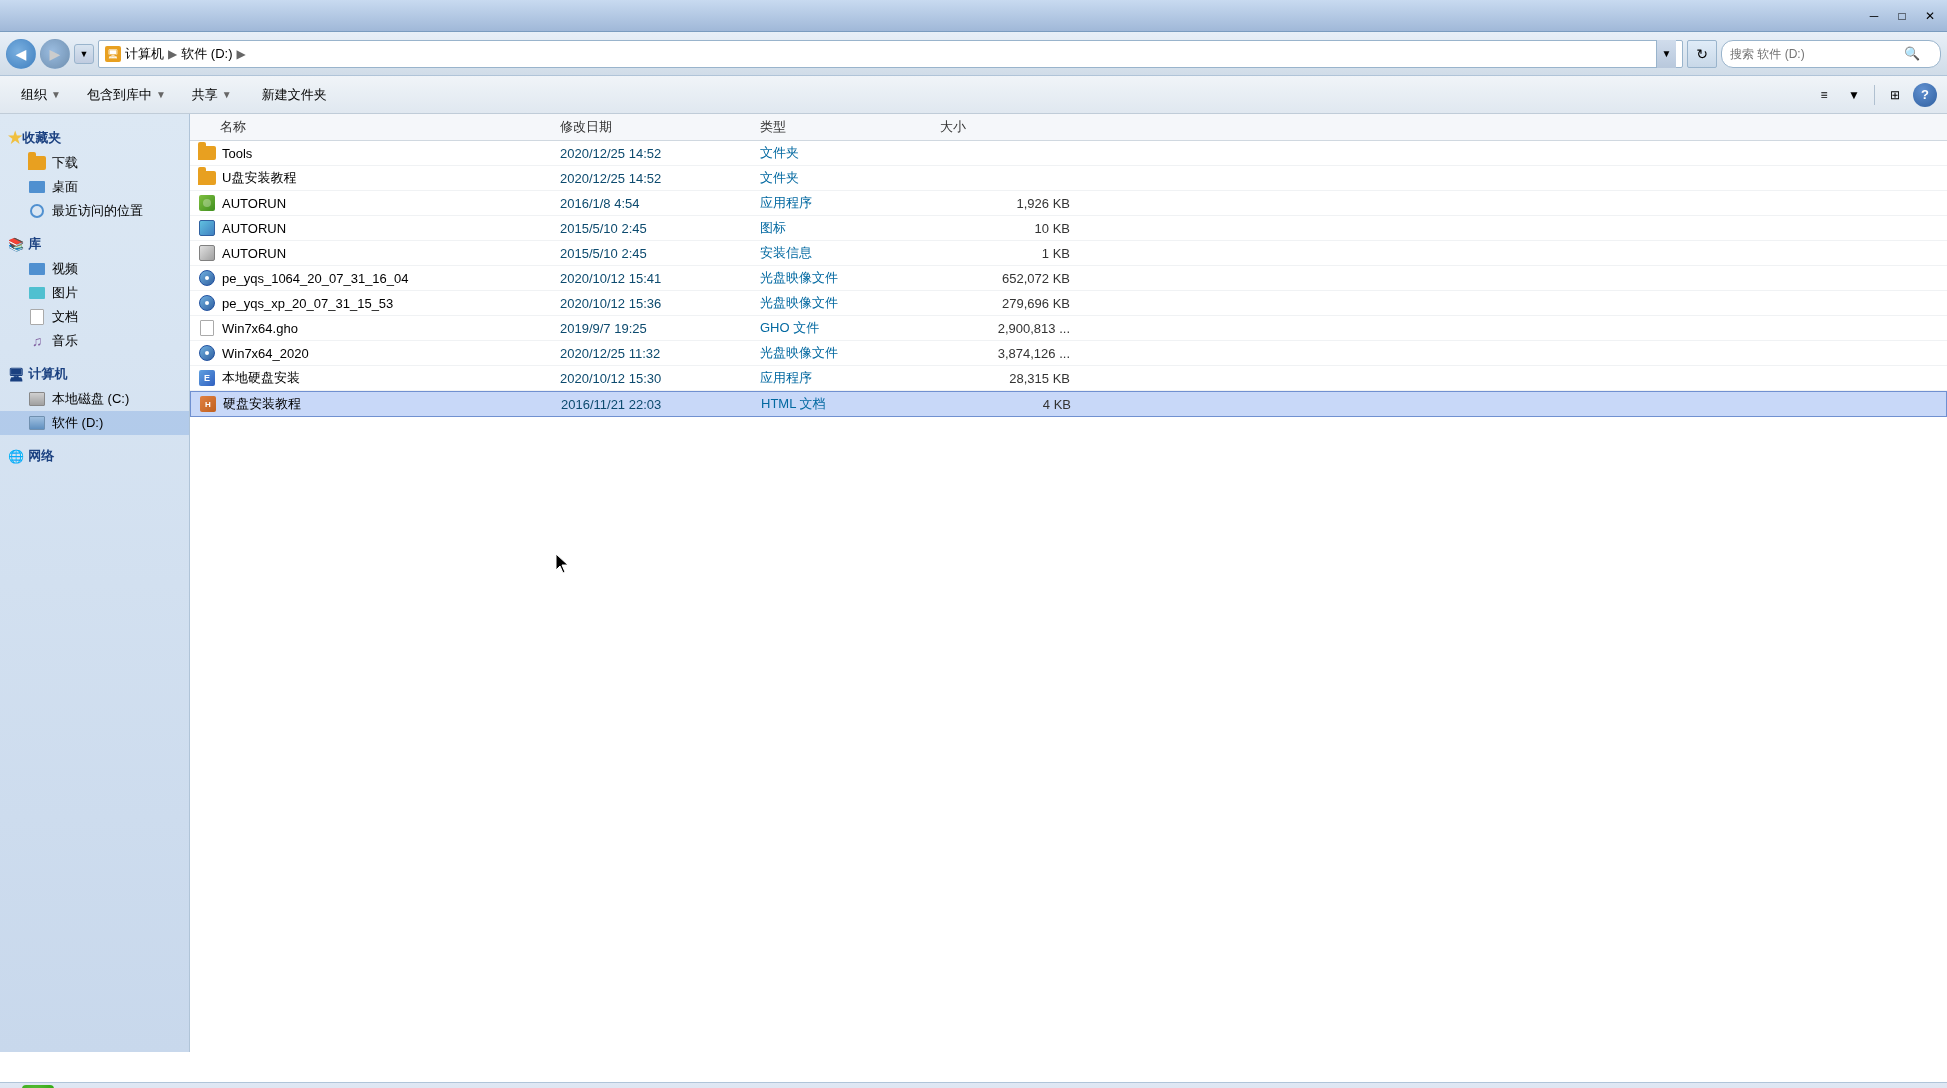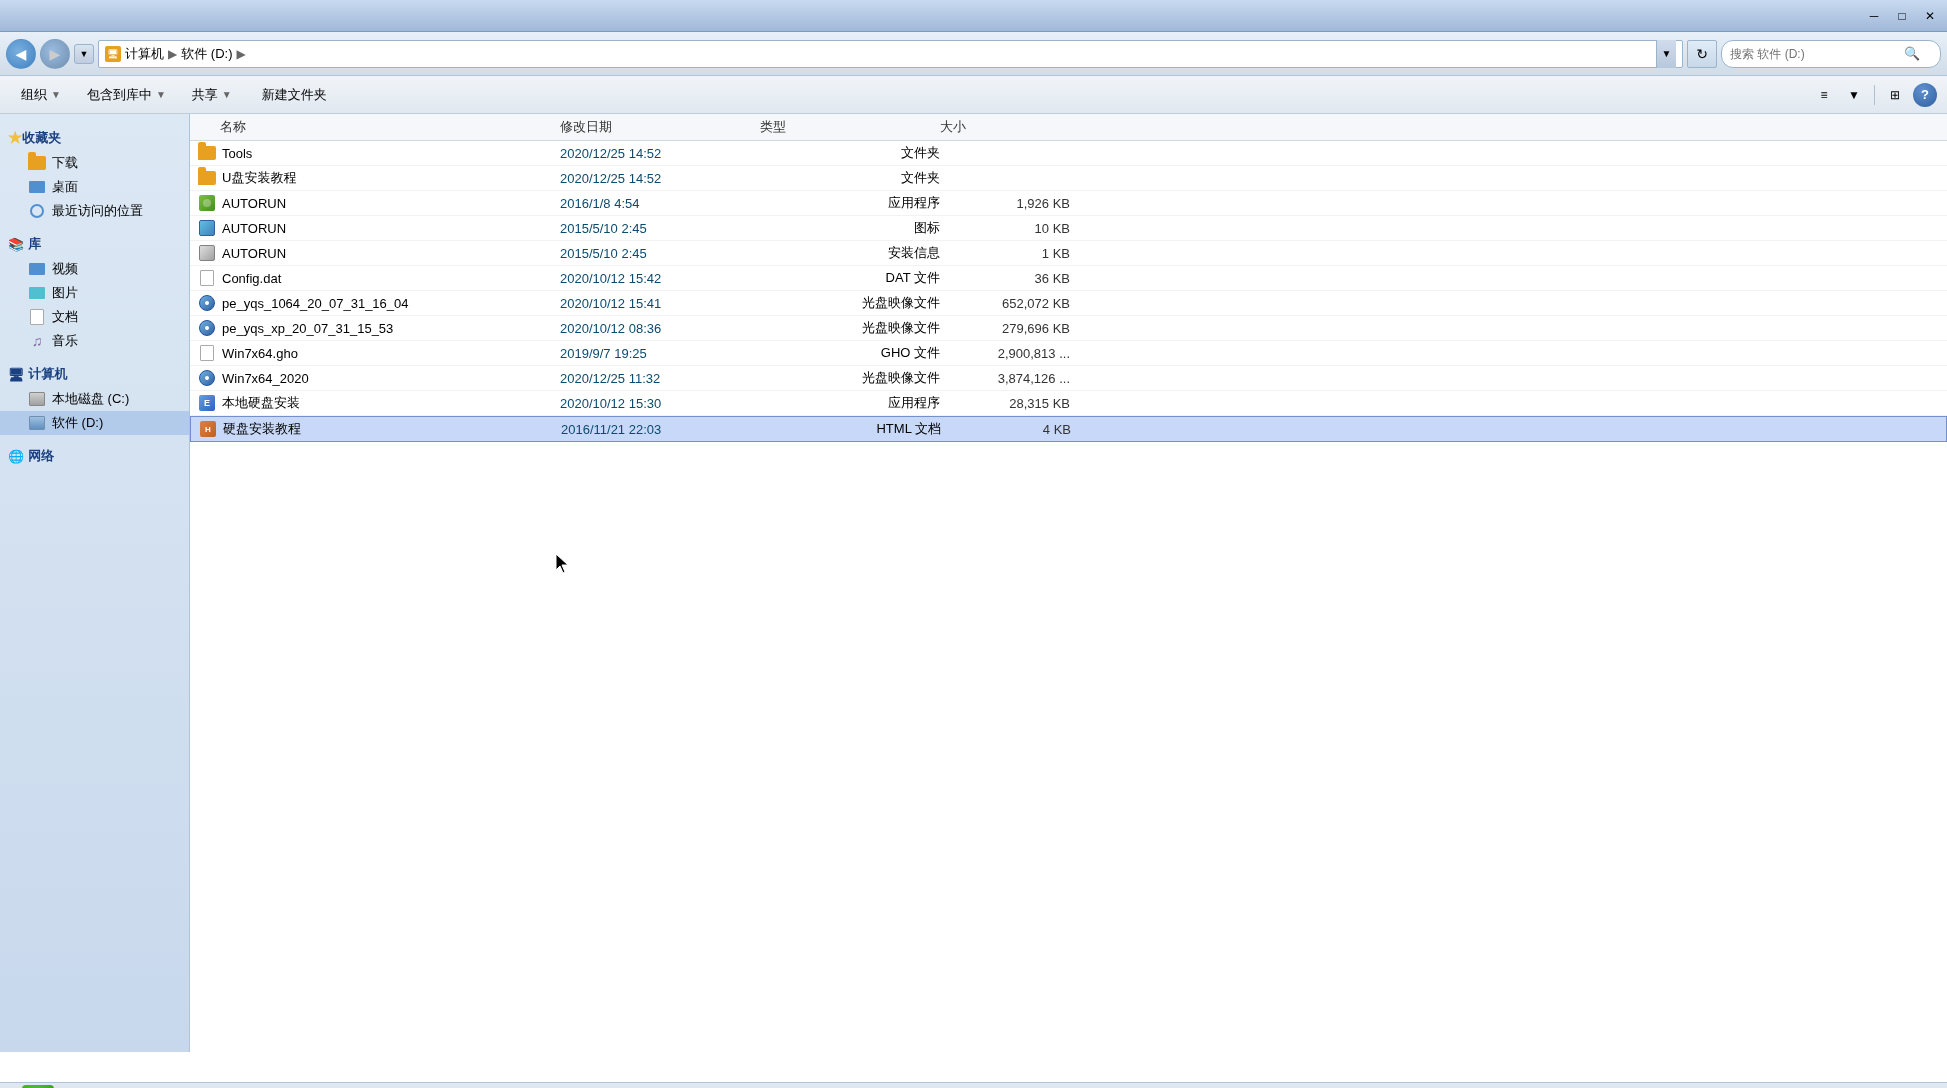--- a/index.html
+++ b/index.html
@@ -298,21 +298,21 @@
     }
     .file-icon {
       width: 18px;
       height: 18px;
       display: flex;
       align-items: center;
       justify-content: center;
       flex-shrink: 0;
     }
     .file-date-cell { width: 200px; color: #0c4a6e; }
-    .file-type-cell { width: 180px; color: #000000; text-align: right; }
+    .file-type-cell { width: 180px; color: #0369a1; }
     .file-size-cell { width: 150px; text-align: right; padding-right: 20px; color: #333; }
 
     
     .icon-folder {
       width: 18px; height: 14px;
       background: #e8a020;
       border-radius: 0 2px 2px 0;
       position: relative;
     }
     .icon-folder::before {
@@ -587,51 +587,40 @@
             </div>
         <span>AUTORUN</span>
       </div>
       <div class="file-date-cell">2015/5/10 2:45</div>
       <div class="file-type-cell">安装信息</div>
       <div class="file-size-cell">1 KB</div>
     </div>
         <div class="file-row">
       <div class="file-name-cell">
         <div class="file-icon">
-              <div style="width:14px;height:16px;background:white;border:1px solid #aaa;border-radius:1px;"></div>
-            </div>
-        <span>Config.dat</span>
-      </div>
-      <div class="file-date-cell">2020/10/12 15:42</div>
-      <div class="file-type-cell">DAT 文件</div>
-      <div class="file-size-cell">36 KB</div>
-    </div>
-        <div class="file-row">
-      <div class="file-name-cell">
-        <div class="file-icon">
               <div style="width:16px;height:16px;background:linear-gradient(135deg,#70b0e0,#3060a0);border-radius:8px;border:1px solid #2050a0;display:flex;align-items:center;justify-content:center;">
                 <div style="width:4px;height:4px;background:white;border-radius:50%;"></div>
               </div>
             </div>
         <span>pe_yqs_1064_20_07_31_16_04</span>
       </div>
       <div class="file-date-cell">2020/10/12 15:41</div>
       <div class="file-type-cell">光盘映像文件</div>
       <div class="file-size-cell">652,072 KB</div>
     </div>
         <div class="file-row">
       <div class="file-name-cell">
         <div class="file-icon">
               <div style="width:16px;height:16px;background:linear-gradient(135deg,#70b0e0,#3060a0);border-radius:8px;border:1px solid #2050a0;display:flex;align-items:center;justify-content:center;">
                 <div style="width:4px;height:4px;background:white;border-radius:50%;"></div>
               </div>
             </div>
         <span>pe_yqs_xp_20_07_31_15_53</span>
       </div>
-      <div class="file-date-cell">2020/10/12 08:36</div>
+      <div class="file-date-cell">2020/10/12 15:36</div>
       <div class="file-type-cell">光盘映像文件</div>
       <div class="file-size-cell">279,696 KB</div>
     </div>
         <div class="file-row">
       <div class="file-name-cell">
         <div class="file-icon">
               <div style="width:14px;height:16px;background:white;border:1px solid #aaa;border-radius:1px;"></div>
             </div>
         <span>Win7x64.gho</span>
       </div>

